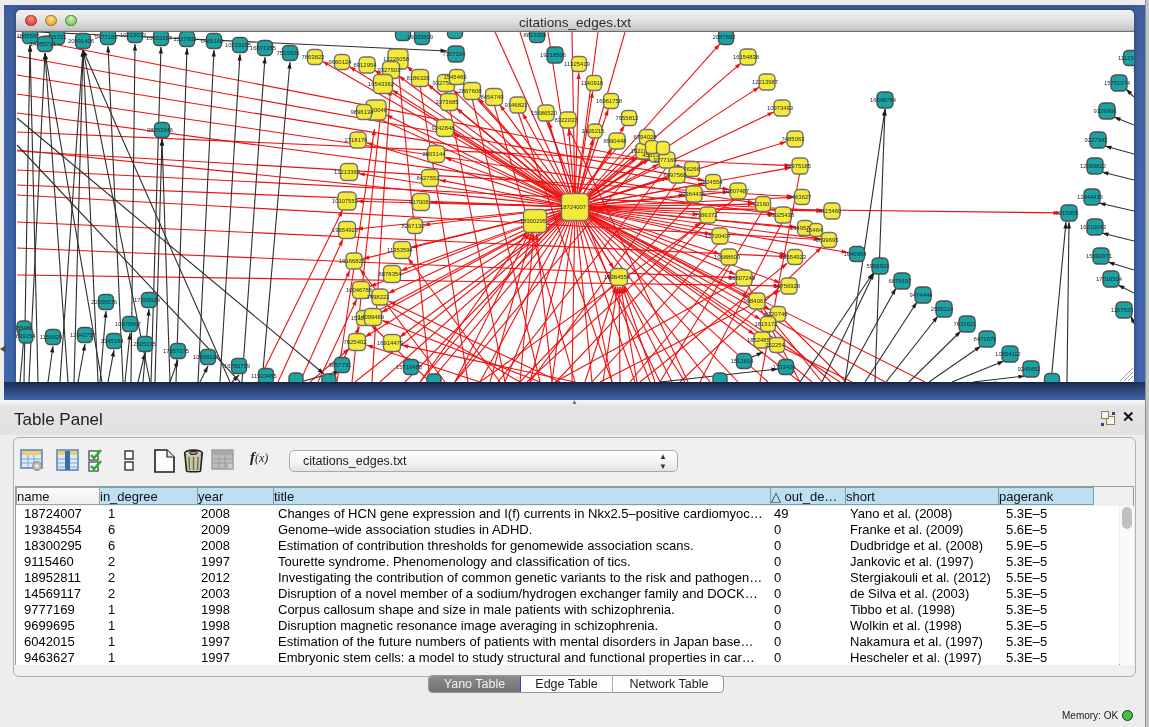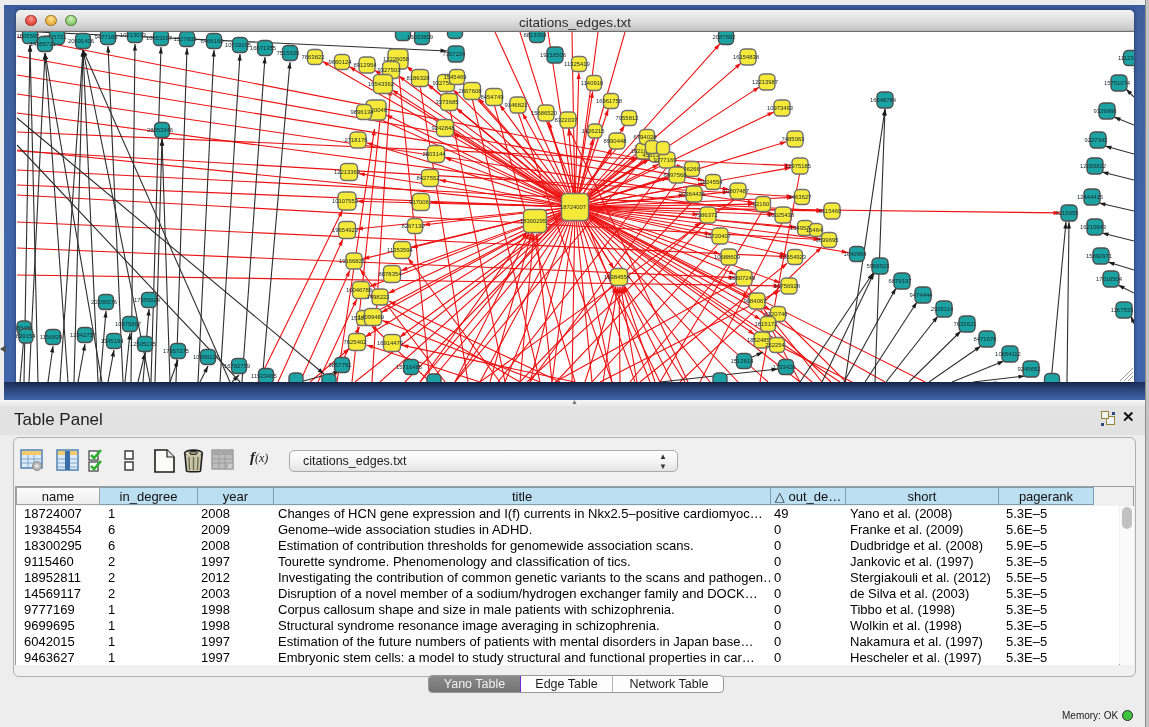--- a/index.html
+++ b/index.html
@@ -35,21 +35,21 @@
 #panel { position:absolute; left:13px; top:437px; width:1123px; height:240px; background:#f0f0f0;
   border:1px solid #b0b0b0; border-radius:6px; }
 
 .icon { position:absolute; top:449px; }
 #combo { position:absolute; left:289px; top:450px; width:389px; height:22px; border:1px solid #ababab; border-radius:5px;
   background:linear-gradient(180deg,#ffffff 0%,#f2f2f2 60%,#e4e4e4 100%); font-size:12.5px; color:#1c1c1c; }
 #combo .lbl { position:absolute; left:13px; top:3px; }
 #combo .arr { position:absolute; right:10px; top:1px; font-size:8px; color:#333; line-height:10px; text-align:center; }
 
 #thead { position:absolute; left:16px; top:487px; width:1078px; height:18px; background:#fff; font-size:13px; color:#111; }
-.hc { position:absolute; top:0; height:18px; line-height:18px; text-align:center; background:#bcdff2; border-right:1px solid #7e9dae; border-top:1px solid #7e9dae; border-bottom:1px solid #7e9dae; }
+.hc { position:absolute; top:0; height:18px; line-height:18px; text-align:left; background:#bcdff2; border-right:1px solid #7e9dae; border-top:1px solid #7e9dae; border-bottom:1px solid #7e9dae; }
 #hc0 { left:0px; width:84px;  background:linear-gradient(180deg,#fdfdfd,#ededed); border:1px solid #a2a2a2; }
 #hc1 { left:84px; width:98px; }
 #hc2 { left:182px; width:76px; }
 #hc3 { left:258px; width:497px; }
 #hc4 { left:755px; width:75px; }
 #hc5 { left:830px; width:153px; }
 #hc6 { left:983px; width:95px; }
 #tbody { position:absolute; left:16px; top:506px; width:1103px; height:159px; background:#fff; overflow:hidden; font-size:13px; color:#000; }
 .trow { position:relative; height:16px; line-height:16px; white-space:nowrap; }
 .trow span { position:absolute; top:0; overflow:hidden; }
@@ -900,21 +900,21 @@
         <span class="c2">1997</span>
 <span class="c3">Tourette syndrome. Phenomenology and classification of tics.</span>
         <span class="c4">0</span>
         <span class="c5">Jankovic et al. (1997)</span>
         <span class="c6">5.3E–5</span>
 </div>
 <div class="trow">
 <span class="c0">18952811</span>
         <span class="c1">2</span>
         <span class="c2">2012</span>
-<span class="c3">Investigating the contribution of common genetic variants to the scans and pathogen…</span>
+<span class="c3">Investigating the contribution of common genetic variants to the risk and pathogen…</span>
         <span class="c4">0</span>
         <span class="c5">Stergiakouli et al. (2012)</span>
         <span class="c6">5.5E–5</span>
 </div>
 <div class="trow">
 <span class="c0">14569117</span>
         <span class="c1">2</span>
         <span class="c2">2003</span>
 <span class="c3">Disruption of a novel member of a sodium/hydrogen exchanger family and DOCK…</span>
         <span class="c4">0</span>
@@ -927,21 +927,21 @@
         <span class="c2">1998</span>
 <span class="c3">Corpus callosum shape and size in male patients with schizophrenia.</span>
         <span class="c4">0</span>
         <span class="c5">Tibbo et al. (1998)</span>
         <span class="c6">5.3E–5</span>
 </div>
 <div class="trow">
 <span class="c0">9699695</span>
         <span class="c1">1</span>
         <span class="c2">1998</span>
-<span class="c3">Structural syndrome resonance image averaging in schizophrenia.</span>
+<span class="c3">Disruption magnetic resonance image averaging in schizophrenia.</span>
         <span class="c4">0</span>
         <span class="c5">Wolkin et al. (1998)</span>
         <span class="c6">5.3E–5</span>
 </div>
 <div class="trow">
 <span class="c0">6042015</span>
         <span class="c1">1</span>
         <span class="c2">1997</span>
 <span class="c3">Estimation of the future numbers of patients with mental disorders in Japan base…</span>
         <span class="c4">0</span>

